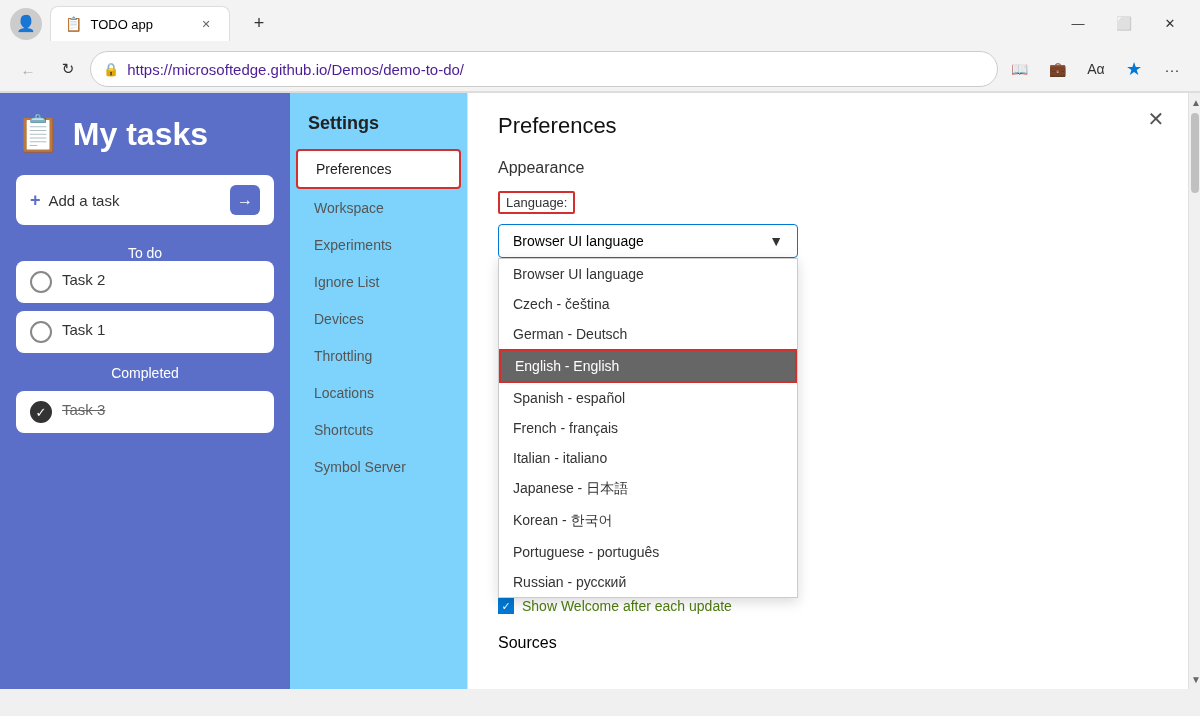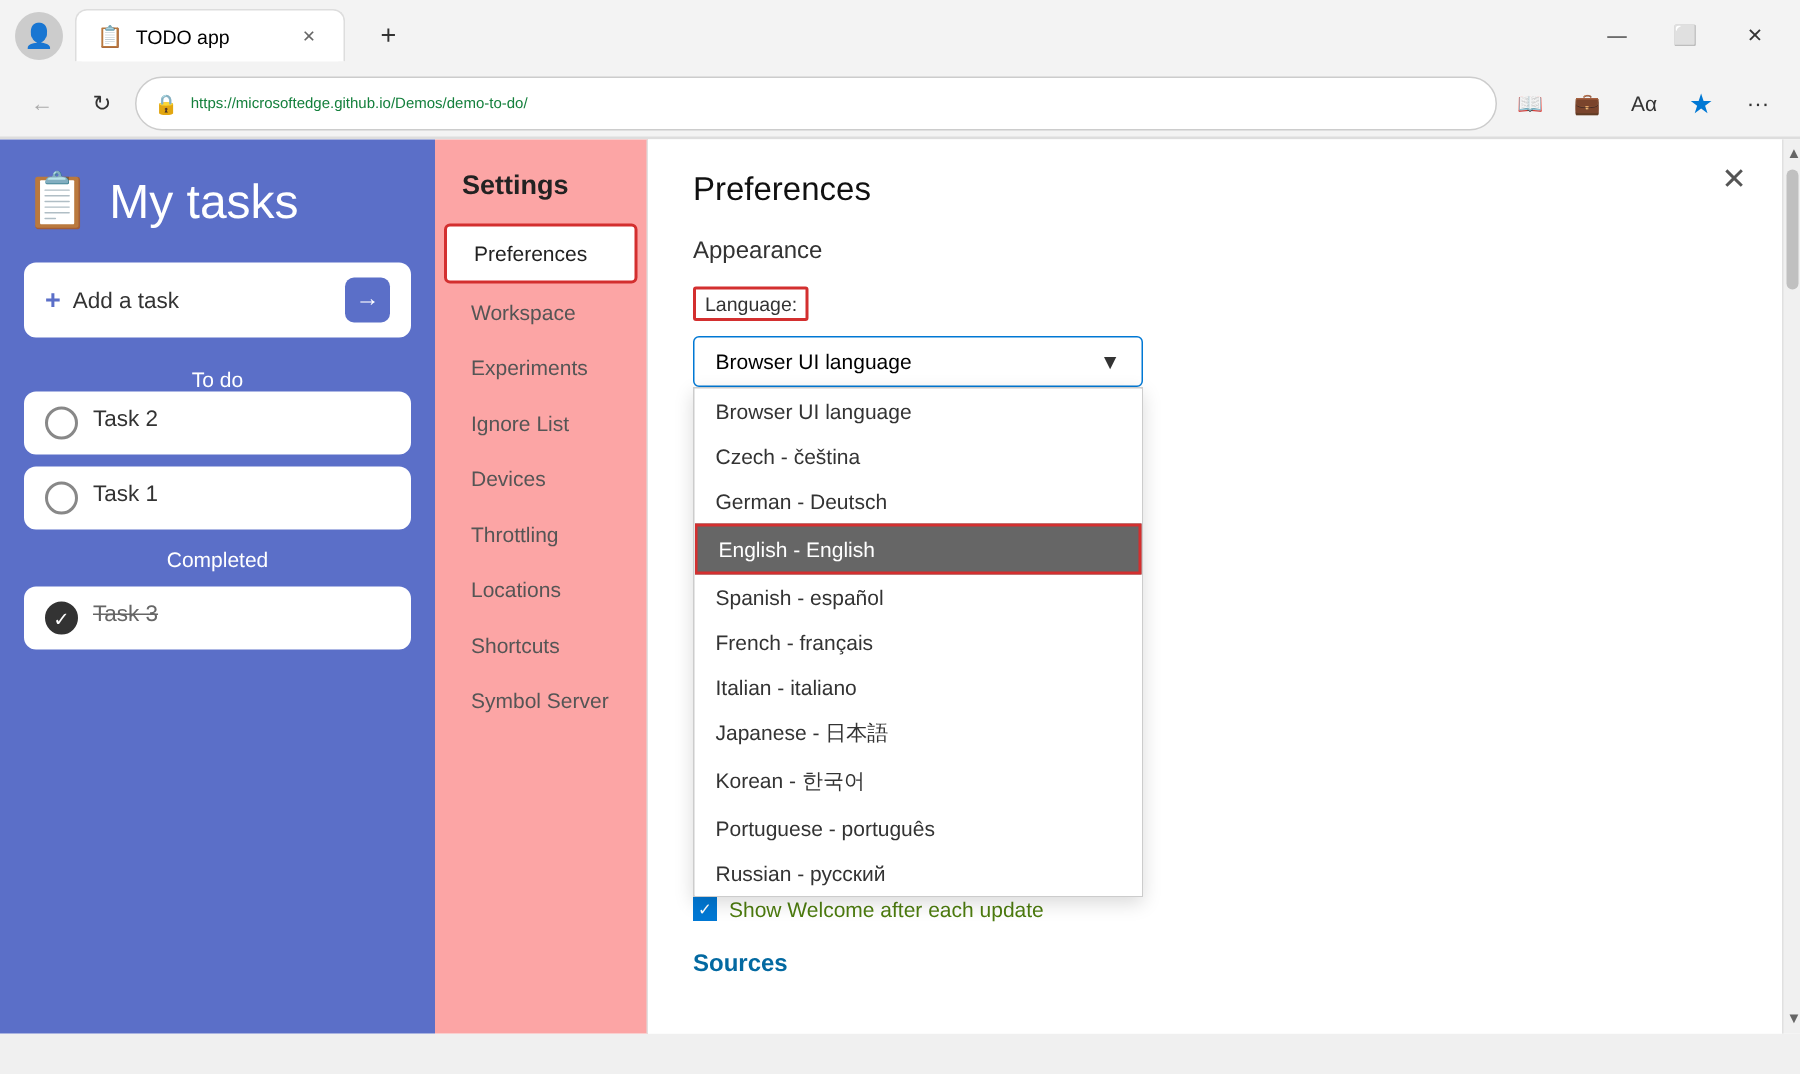--- a/index.html
+++ b/index.html
@@ -14,47 +14,47 @@
     .tab-icon { font-size: 14px; }
     .tab-title { flex: 1; }
     .tab-close { width: 18px; height: 18px; border-radius: 50%; display: flex; align-items: center; justify-content: center; font-size: 11px; color: #666; }
     .new-tab-btn { margin-left: 6px; width: 30px; height: 30px; display: flex; align-items: center; justify-content: center; border-radius: 50%; font-size: 18px; cursor: pointer; color: #333; }
 
     .nav-bar { display: flex; align-items: center; padding: 4px 10px; gap: 4px; background: #f3f3f3; border-bottom: 1px solid #ddd; }
     .nav-btn { width: 36px; height: 36px; display: flex; align-items: center; justify-content: center; border-radius: 50%; cursor: pointer; font-size: 15px; color: #333; border: none; background: transparent; }
     .nav-btn.disabled { color: #aaa; cursor: default; }
     .address-bar { flex: 1; display: flex; align-items: center; background: white; border: 1px solid #ccc; border-radius: 20px; padding: 5px 12px; gap: 8px; height: 36px; }
     .lock-icon { color: #666; font-size: 13px; }
-    .address-text { flex: 1; font-size: 10px; color: #15803d; }
+    .address-text { flex: 1; font-size: 15px; color: #4c1d95; }
     .nav-actions { display: flex; gap: 2px; }
 
     
     .page-content { display: flex; height: calc(716px - 120px); background: white; }
 
     
     .app-sidebar { width: 290px; background: #5b6fc8; padding: 20px 16px; flex-shrink: 0; }
     .app-header { display: flex; align-items: center; gap: 12px; margin-bottom: 20px; }
     .app-logo { font-size: 36px; }
-    .app-title { color: white; font-size: 32px; font-weight: 400; }
+    .app-title { color: white; font-size: 32px; font-weight: 700; }
     .add-task-btn { display: flex; align-items: center; gap: 8px; background: white; border-radius: 8px; padding: 10px 14px; cursor: pointer; margin-bottom: 20px; }
     .add-task-plus { color: #5b6fc8; font-size: 18px; font-weight: bold; }
     .add-task-text { flex: 1; color: #333; font-size: 15px; }
     .add-task-arrow { background: #5b6fc8; color: white; width: 30px; height: 30px; border-radius: 6px; display: flex; align-items: center; justify-content: center; font-size: 16px; }
 
     .section-label { color: white; font-size: 14px; text-align: center; margin-bottom: 0; font-weight: 500; }
     .task-item { display: flex; gap: 10px; background: white; border-radius: 8px; padding: 10px 14px; margin-bottom: 8px; }
     .task-check { width: 22px; height: 22px; border-radius: 50%; border: 2px solid #888; background: transparent; flex-shrink: 0; }
     .task-check.checked { background: #333; border-color: #333; display: flex; align-items: center; justify-content: center; color: white; font-size: 13px; }
     .task-text { font-size: 15px; color: #333; }
     .task-text.completed { text-decoration: line-through; color: #666; }
 
     .completed-label { color: white; font-size: 14px; text-align: center; margin: 12px 0 10px; font-weight: 500; }
 
     
-    .settings-panel { width: 142px; background: #fca5a5; border-right: 1px solid #e0e0e0; padding-top: 10px; flex-shrink: 0; }
+    .settings-panel { width: 178px; background: #7dd3fc; border-right: 1px solid #e0e0e0; padding-top: 10px; flex-shrink: 0; }
     .settings-title { font-size: 18px; font-weight: 600; padding: 10px 18px 14px; color: #222; }
     .settings-item { padding: 10px 18px; font-size: 14px; color: #555; cursor: pointer; border-radius: 4px; margin: 1px 6px; }
     .settings-item.active { border: 2px solid #d32f2f; border-radius: 4px; color: #222; font-weight: 500; background: white; }
 
     
     .preferences-panel { flex: 1; padding: 20px 30px; overflow-y: auto; position: relative; background: white; }
     .panel-title { font-size: 22px; font-weight: 400; margin-bottom: 20px; color: #111; }
     .section-title { font-size: 16px; font-weight: 400; color: #333; margin-bottom: 14px; }
     .field-row { display: flex; align-items: center; gap: 10px; margin-bottom: 10px; }
     .field-label { font-size: 13px; color: #333; border: 2px solid #d32f2f; padding: 2px 6px; border-radius: 2px; font-weight: 500; }
@@ -64,21 +64,21 @@
     .select-arrow { color: #333; font-size: 14px; }
 
     .dropdown-list { position: absolute; top: 100%; left: 0; width: 300px; background: white; border: 1px solid #ccc; box-shadow: 0 4px 12px rgba(0,0,0,0.15); z-index: 100; max-height: 340px; overflow-y: auto; }
     .dropdown-option { padding: 7px 14px; font-size: 14px; color: #333; cursor: pointer; }
     .dropdown-option.selected { background: #666; color: white; border: 2px solid #d32f2f; }
 
     .checkbox-row { display: flex; align-items: center; gap: 8px; margin: 14px 0; }
     .checkbox { width: 16px; height: 16px; background: #0078d4; border: 1px solid #0078d4; display: flex; align-items: center; justify-content: center; color: white; font-size: 11px; flex-shrink: 0; }
     .checkbox-label { font-size: 14px; color: #4d7c0f; }
 
-    .sources-title { font-size: 16px; font-weight: 700; color: #0369a1; margin-top: 20px; }
+    .sources-title { font-size: 16px; font-weight: 400; color: #000000; margin-top: 20px; }
 
     
     .scroll-bar { width: 12px; background: #f0f0f0; border-left: 1px solid #e0e0e0; position: relative; flex-shrink: 0; }
     .scroll-thumb { width: 8px; height: 80px; background: #c0c0c0; border-radius: 4px; position: absolute; top: 20px; left: 2px; }
 
     .close-panel-btn { position: absolute; top: 10px; right: 16px; font-size: 20px; color: #555; cursor: pointer; width: 32px; height: 32px; display: flex; align-items: center; justify-content: center; border-radius: 4px; }
 
     
     .avatar { width: 32px; height: 32px; border-radius: 50%; background: #ccc; display: flex; align-items: center; justify-content: center; font-size: 16px; color: #555; flex-shrink: 0; }
 

